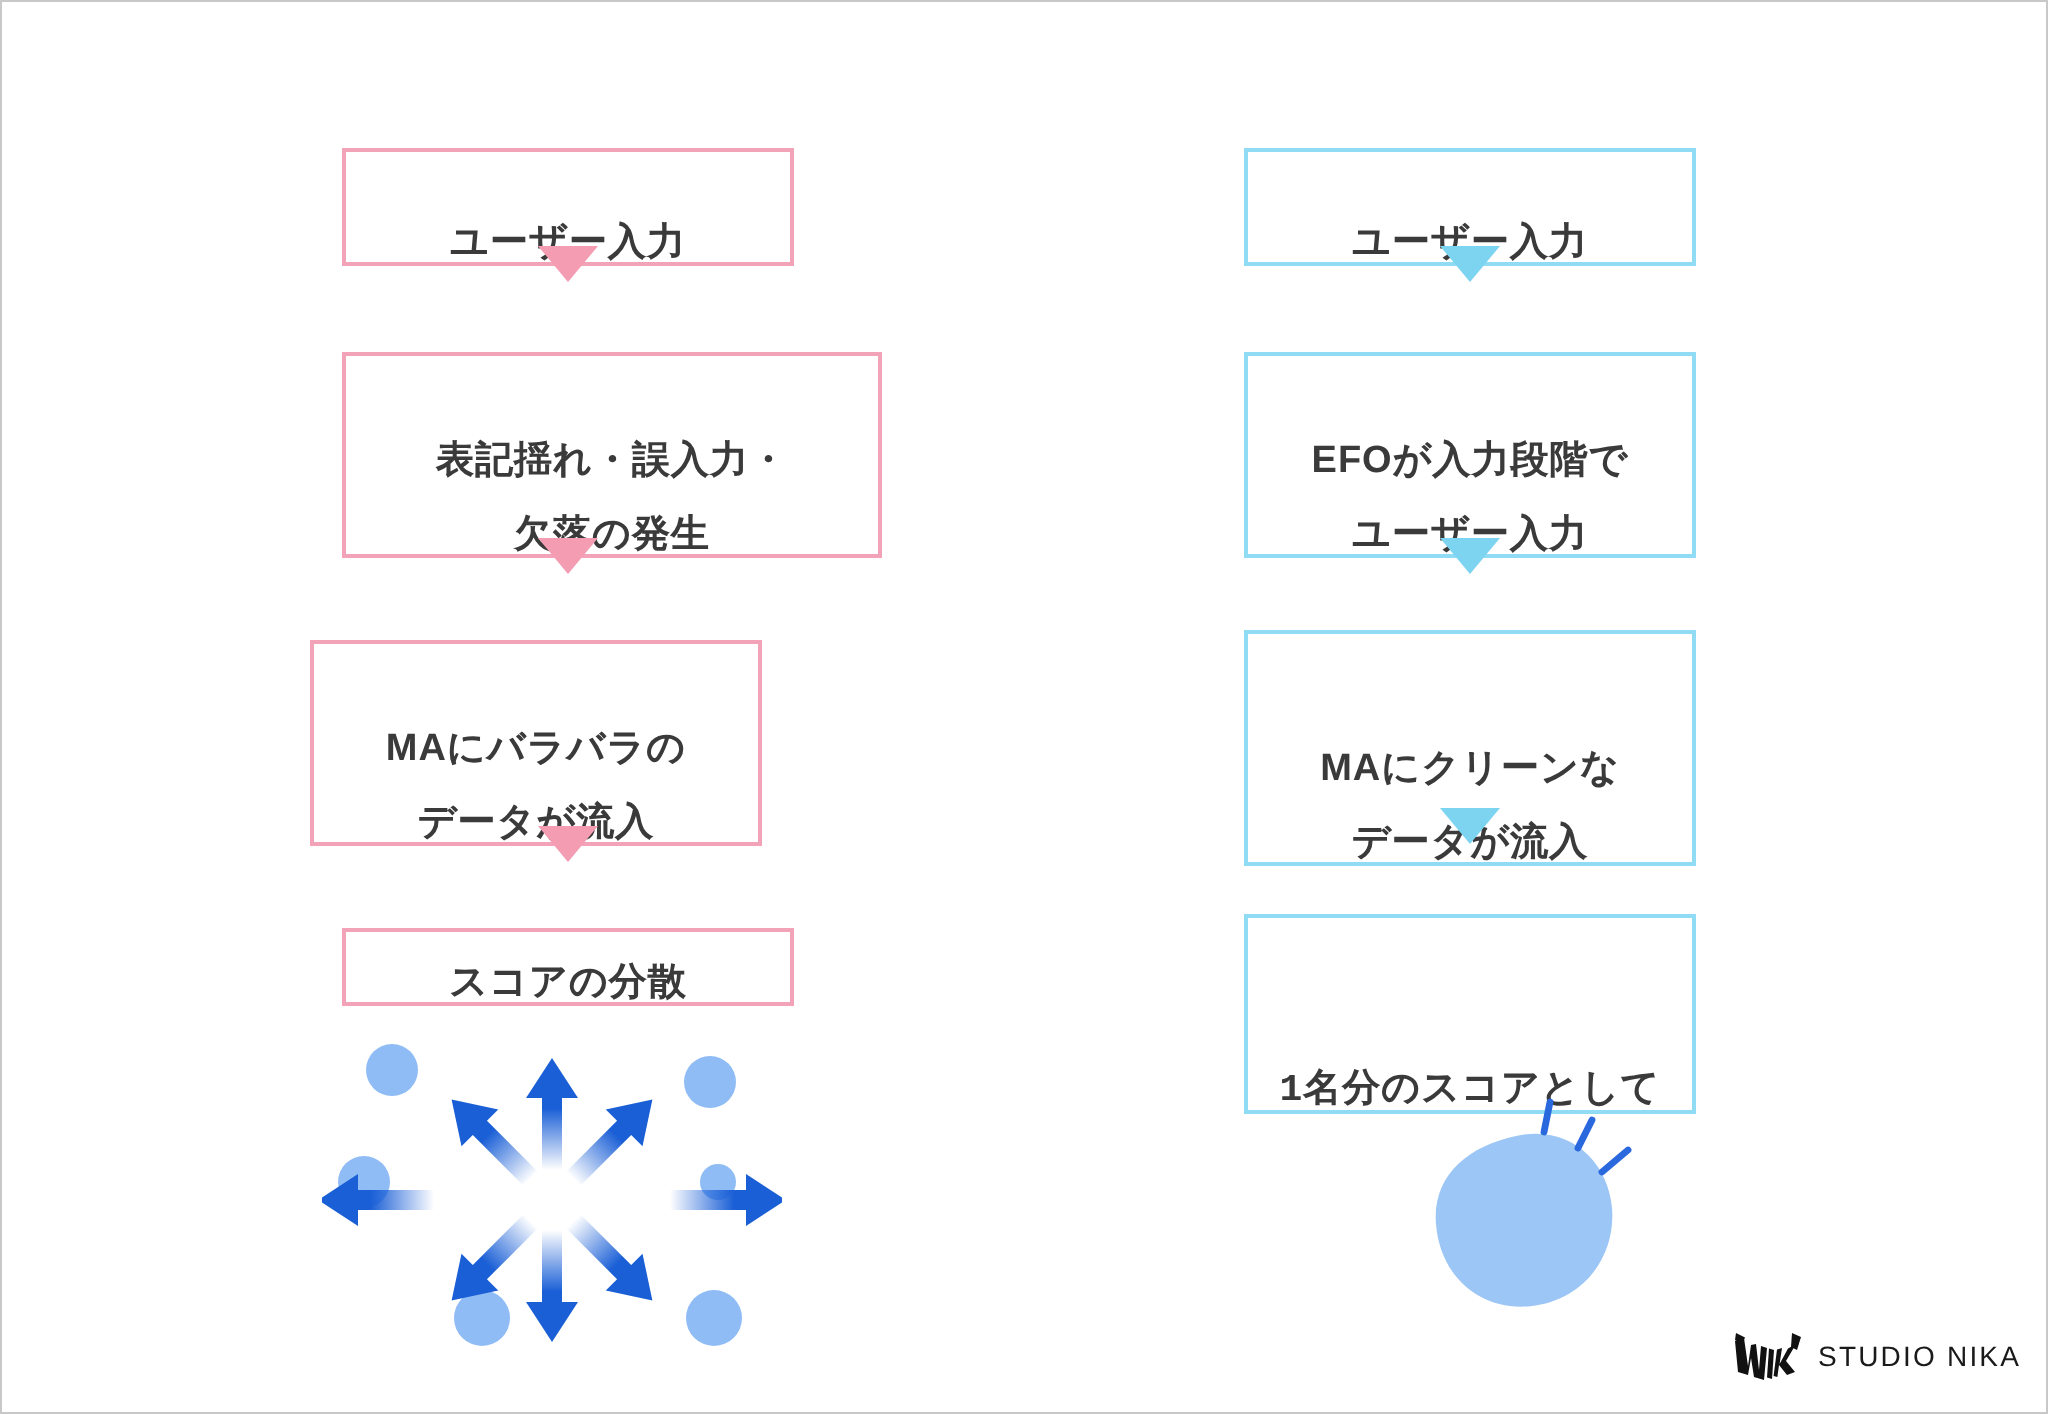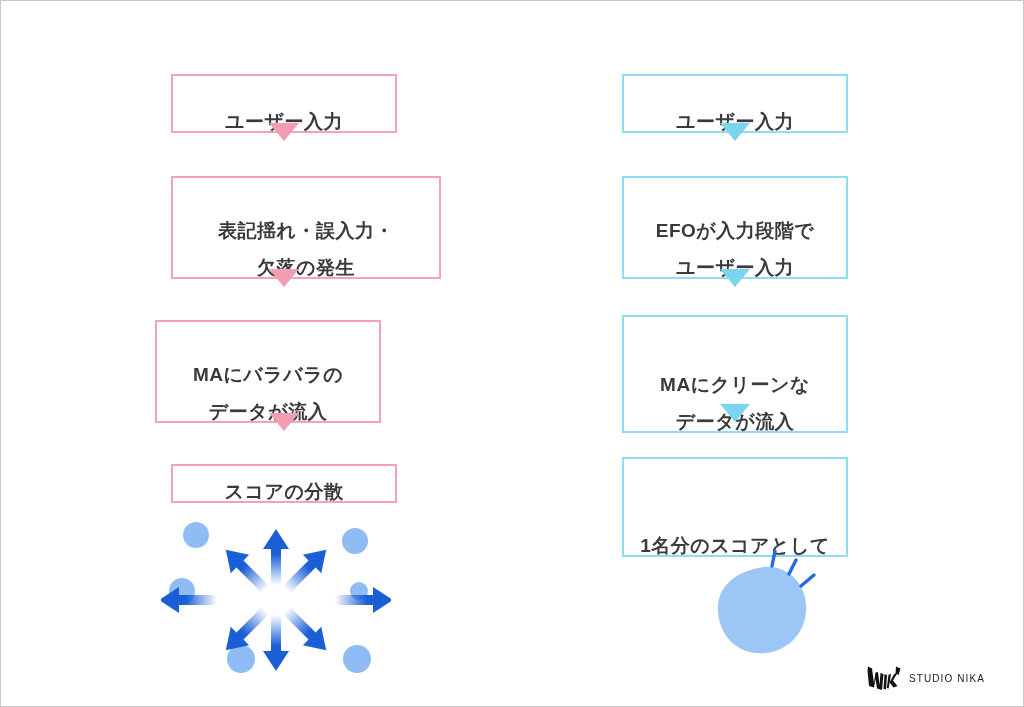--- a/index.html
+++ b/index.html
@@ -77,21 +77,21 @@
   #logo {
     position: absolute;
     left: 866px;
     top: 662px;
     display: flex;
     align-items: center;
     height: 30px;
   }
   #logo-mark { display: block; margin-right: 8px; }
   #logo-text {
-    font-size: 10px;
+    font-size: 14px;
     letter-spacing: 1.1px;
     color: #1a1a1a;
     font-weight: normal;
     white-space: nowrap;
   }
 </style>
 </head>
 <body>
 
 <div id="canvas">
@@ -133,21 +133,21 @@
 
   <div class="tri blue" style="left:719px; top:268px;"></div>
 
   <div class="flow-box blue" style="left:621px; top:296px; width:226px; height:118px;">
     <span class="line">MAにクリーンな</span>
     <span class="line">データが流入</span>
   </div>
 
   <div class="tri blue" style="left:719px; top:403px;"></div>
 
-  <div class="flow-box blue" style="left:621px; top:438px; width:226px; height:100px;">
+  <div class="flow-box blue" style="left:621px; top:438px; width:226px; height:100px;font-family:Liberation Mono, monospace;">
     <span class="line">1名分のスコアとして</span>
   </div>
 
   <div id="burst">
     <svg width="230" height="180" viewBox="0 0 230 180" xmlns="http://www.w3.org/2000/svg">
       <defs>
         <linearGradient id="gUp" x1="0" y1="1" x2="0" y2="0">
           <stop offset="0%" stop-color="#1A5FD6" stop-opacity="0"></stop>
           <stop offset="55%" stop-color="#1A5FD6" stop-opacity="1"></stop>
           <stop offset="100%" stop-color="#1A5FD6" stop-opacity="1"></stop>

